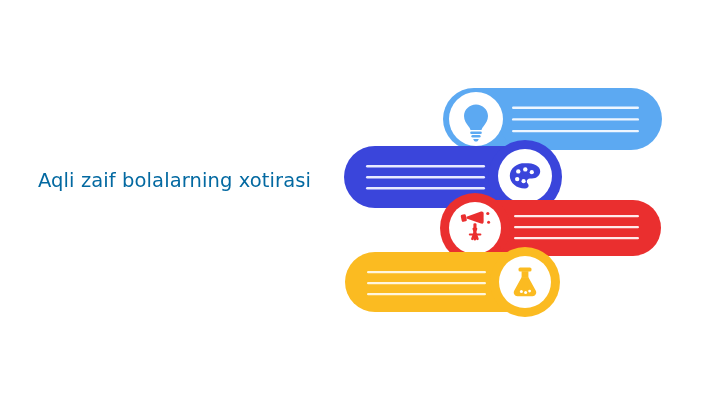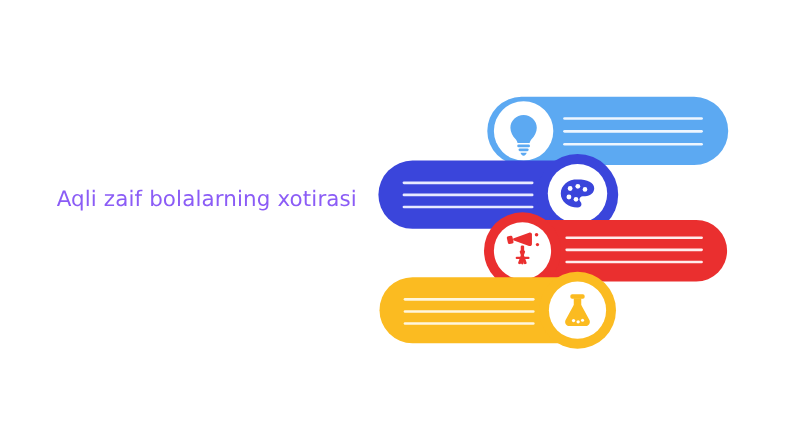--- a/index.html
+++ b/index.html
@@ -42,21 +42,21 @@
   }
   #graphic svg {
     display: block;
   }
 </style>
 </head>
 <body>
 
 <div id="slide" style="background: rgb(255, 255, 255);">
 
-  <div id="slide-title" style="color: #8b5cf6; text-align: center;">Aqli zaif bolalarning xotirasi</div>
+  <div id="slide-title" style="color: #0369a1;">Aqli zaif bolalarning xotirasi</div>
 
   <div id="graphic">
     <svg width="720" height="406" viewBox="0 0 720 406" xmlns="http://www.w3.org/2000/svg">
 
       <g>
         <rect x="443" y="88" width="219" height="62" rx="31" ry="31" fill="#5CA9F2"></rect>
 
         <path d="M474 140 C 474 168, 500 160, 512 178 L 545 178 C 530 150, 506 150, 500 128 Z" fill="#5CA9F2"></path>
 
         <circle cx="476" cy="119" r="27" fill="#ffffff"></circle>

